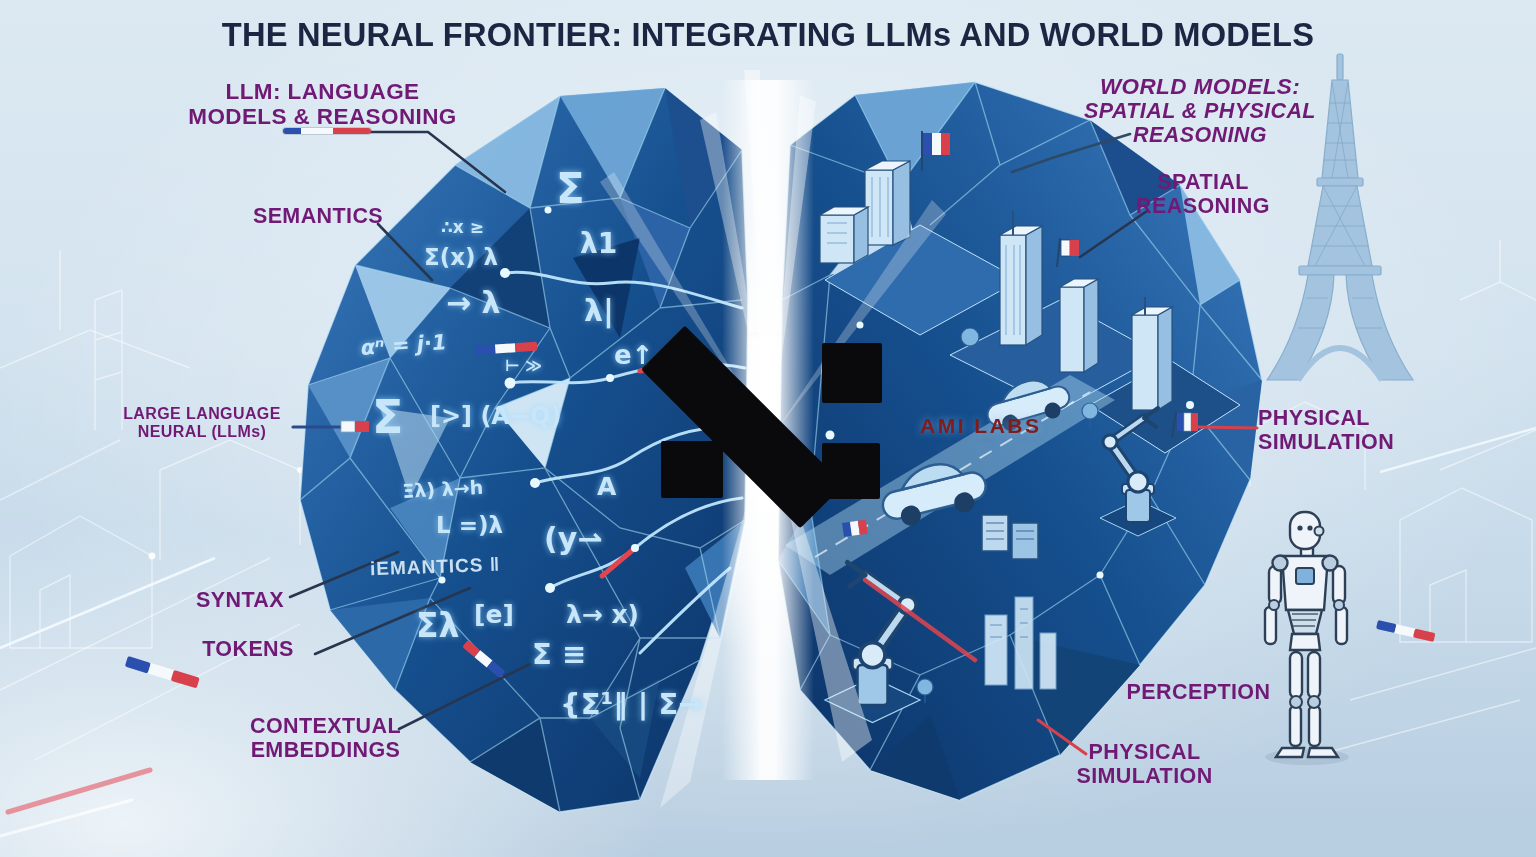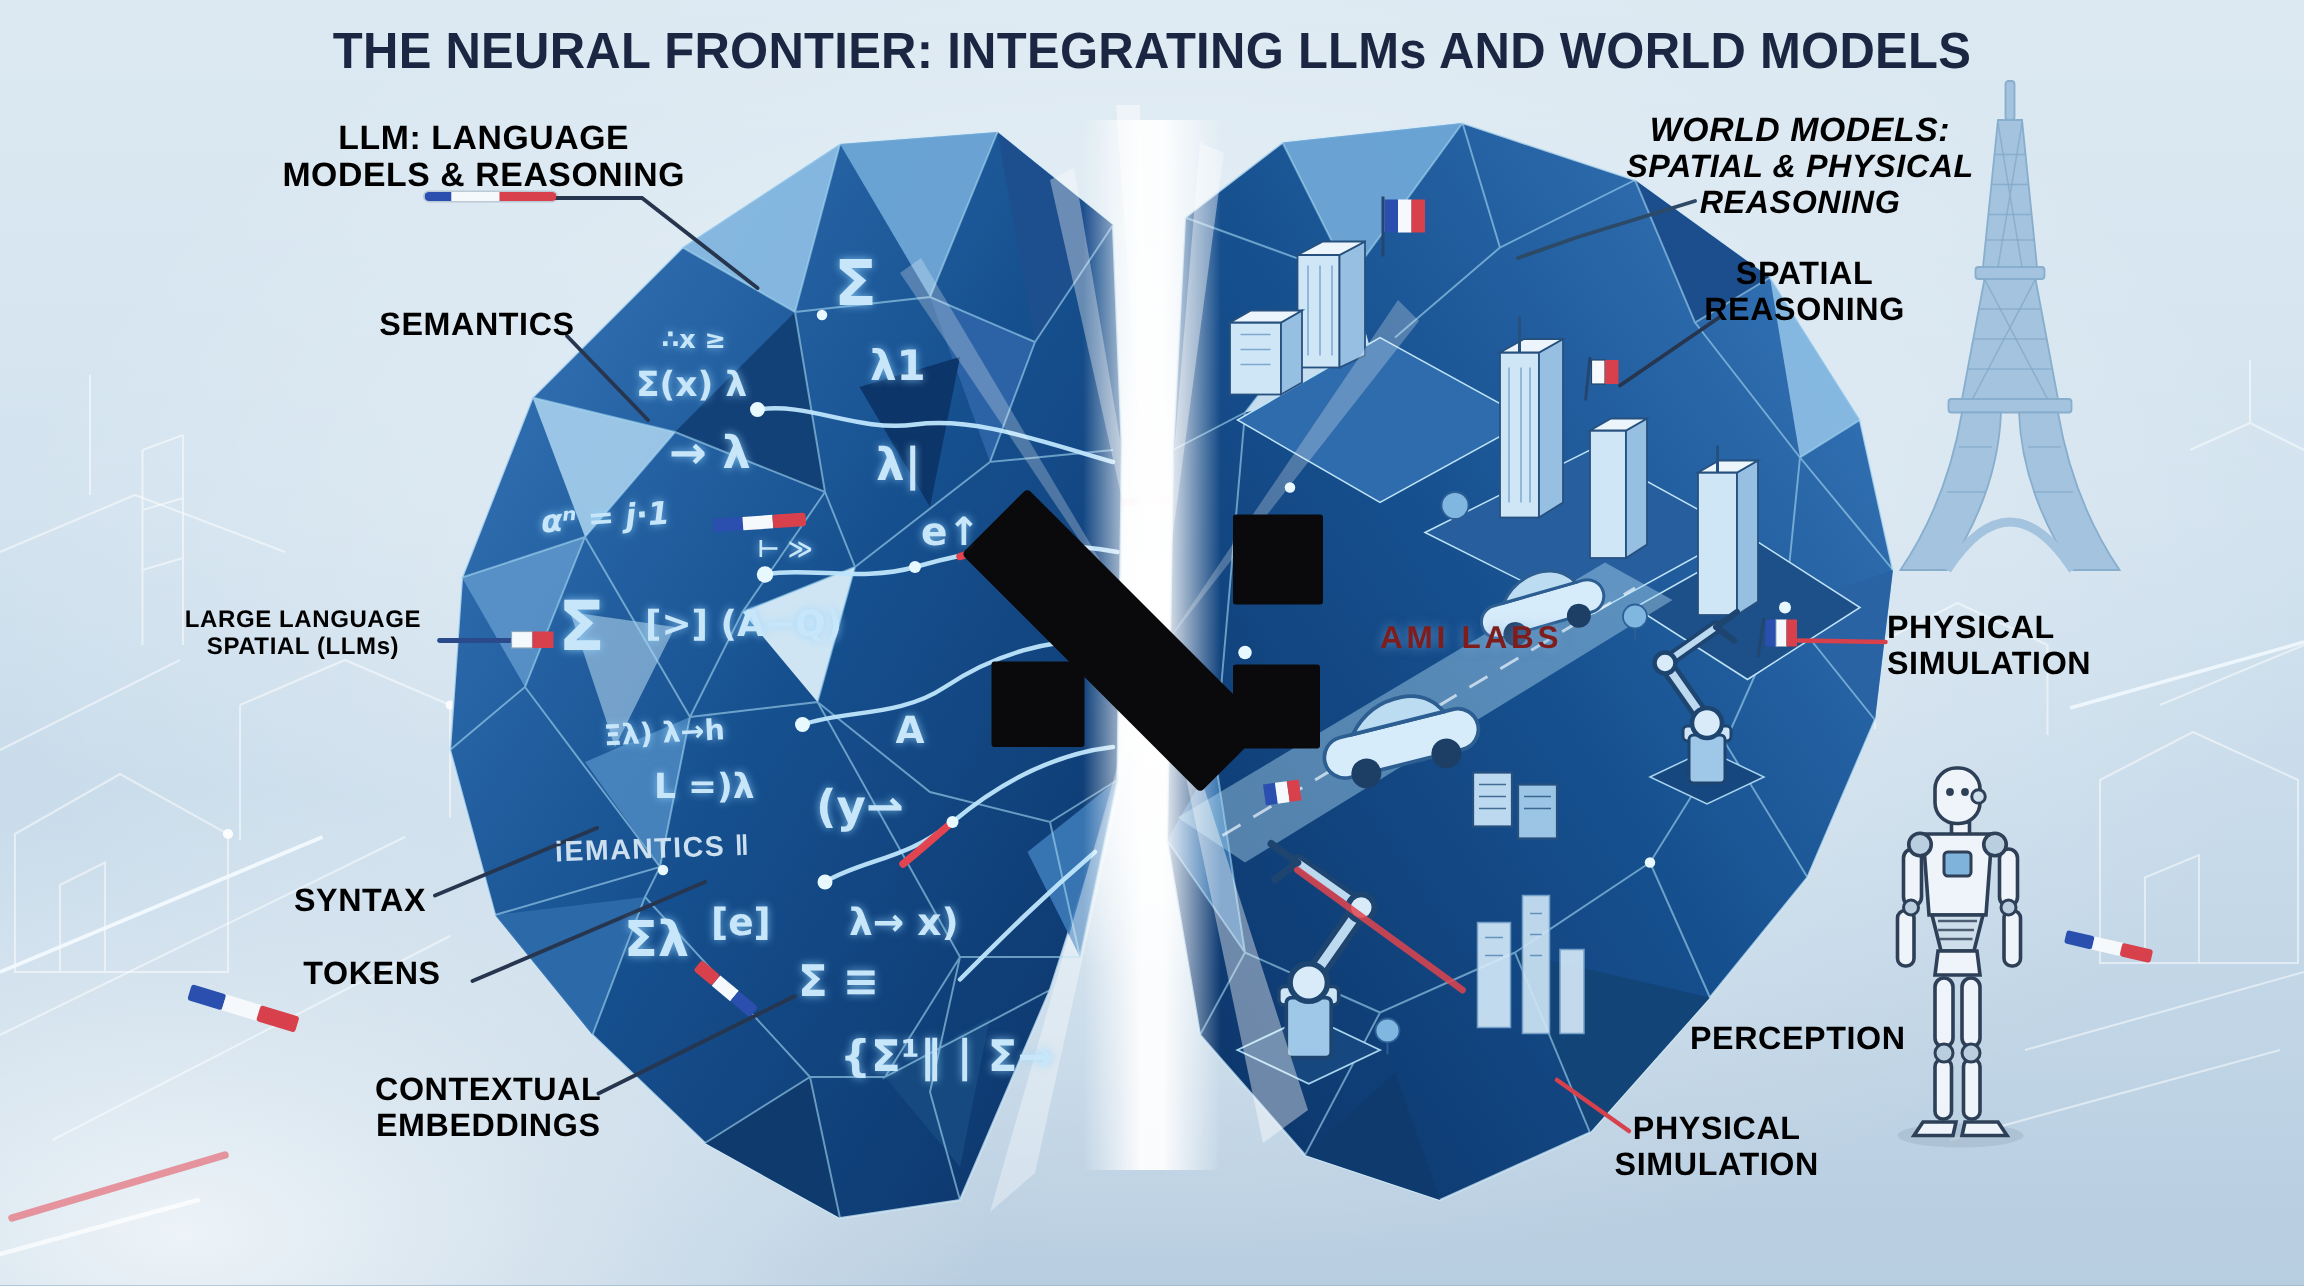--- a/index.html
+++ b/index.html
@@ -20,21 +20,21 @@
     transform:rotate(45deg);border-radius:3px;}
   .logo-sq{position:absolute;background:#0a0a0c;border-radius:2px;}
   .sq-tr{left:822px;top:343px;width:60px;height:60px;}
   .sq-br{left:822px;top:443px;width:58px;height:56px;}
   .sq-bl{left:661px;top:441px;width:62px;height:57px;}
   .brand{position:absolute;left:920px;top:414px;color:#7f1d1d;font-size:21px;font-weight:700;
     letter-spacing:2.5px;text-shadow:0 0 8px rgba(120,170,220,.7);}
   
   .title{position:absolute;left:0;right:0;top:15px;text-align:center;color:#1b2742;
     font-size:34px;font-weight:800;letter-spacing:.2px;transform:scaleX(.96);}
-  .lbl{position:absolute;color:#000000;font-weight:700;line-height:1.12;text-align:center;
+  .lbl{position:absolute;color:#701a75;font-weight:700;line-height:1.12;text-align:center;
     font-size:21.5px;letter-spacing:.4px;}
   .lbl span{display:block;}
   .hleft{left:165px;top:79px;width:315px;font-size:22.5px;}
   .hright{left:1040px;top:74px;width:320px;font-style:italic;}
   .hright .big{font-size:22.5px;}
   .flagline{position:absolute;left:283px;top:128px;width:88px;height:6px;display:flex;
     border-radius:3px;overflow:hidden;box-shadow:0 0 0 1px rgba(40,60,90,.18);}
   .flagline i{display:block;height:100%;}
   .semantics{left:238px;top:204px;width:160px;}
   .llm{left:92px;top:405px;width:220px;font-size:16px;}
@@ -432,21 +432,21 @@
 
   <div class="lbl hright">
     <span class="big">WORLD MODELS:</span>
     <span>SPATIAL &amp; PHYSICAL</span>
     <span>REASONING</span>
   </div>
 
   <div class="lbl semantics">SEMANTICS</div>
   <div class="lbl llm">
     <span>LARGE LANGUAGE</span>
-    <span>SPATIAL (LLMs)</span>
+    <span>NEURAL (LLMs)</span>
   </div>
   <div class="lbl syntax">SYNTAX</div>
   <div class="lbl tokens">TOKENS</div>
   <div class="lbl contextual">
     <span>CONTEXTUAL</span>
     <span>EMBEDDINGS</span>
   </div>
   <div class="lbl spatial">
     <span>SPATIAL</span>
     <span>REASONING</span>

